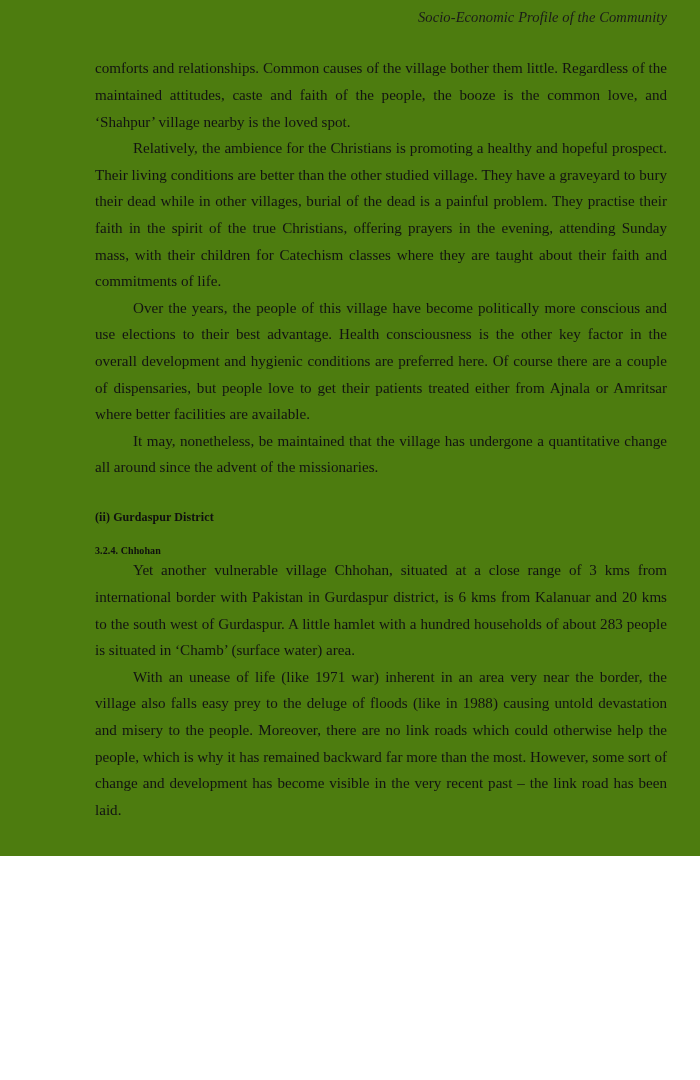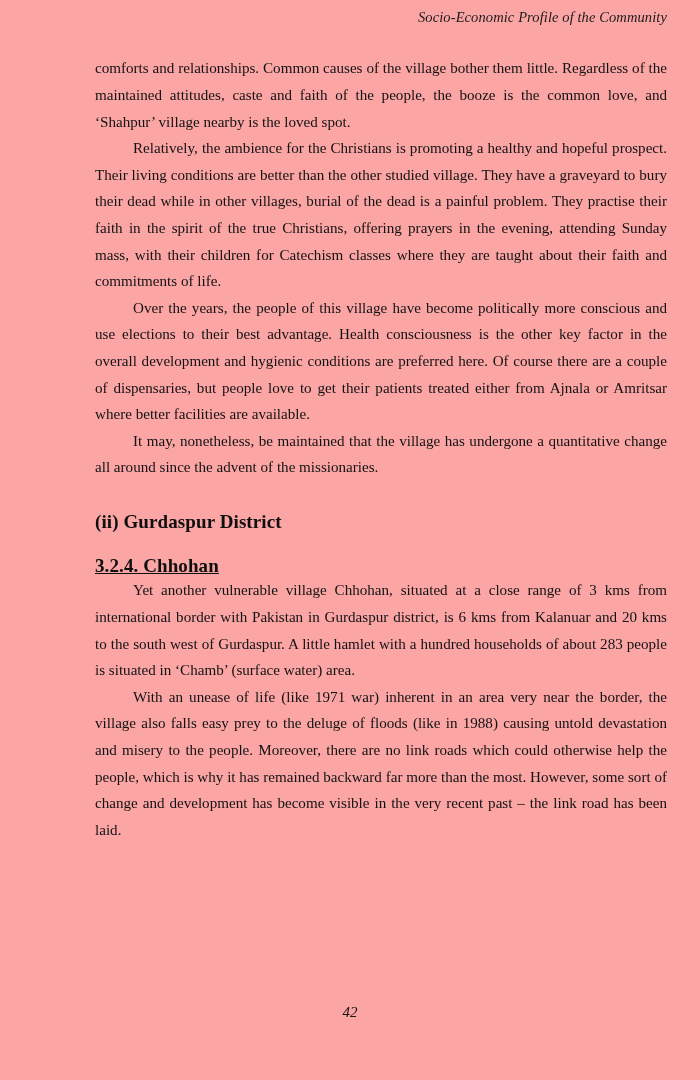--- a/index.html
+++ b/index.html
@@ -5,22 +5,22 @@
 <style>
   html, body {
     margin: 0;
     padding: 0;
     background: #ffffff;
   }
 
   .page {
     position: relative;
     width: 700px;
-    height: 1080px;
-    background: #fca5a5;
+    height: 856px;
+    background: #4d7c0f;
     overflow: hidden;
     font-family: "Liberation Serif", "DejaVu Serif", serif;
     color: #141414;
     box-sizing: border-box;
   }
 
   .content {
     position: absolute;
     left: 95px;
     top: 0;
@@ -58,37 +58,36 @@
   p.para.indent {
     text-indent: 38px;
   }
 
   p.para.noindent {
     text-indent: 0;
   }
 
   h2.section-heading {
     margin: 29px 0 0 0;
-    font-size: 19px;
+    font-size: 12px;
     font-weight: bold;
     line-height: 1.25;
     text-align: left;
     color: #0f0f0f;
     letter-spacing: 0.1px;
   }
 
   h3.sub-heading {
     margin: 20px 0 0 0;
-    font-size: 19px;
+    font-size: 10px;
     font-weight: bold;
     line-height: 1.25;
     text-align: left;
     color: #0f0f0f;
     letter-spacing: 0.1px;
-    text-decoration: underline;
   }
 
   h2.section-heading + p.para,
   h3.sub-heading + p.para {
   }
 
   .folio {
     position: absolute;
     left: 0;
     right: 0;

